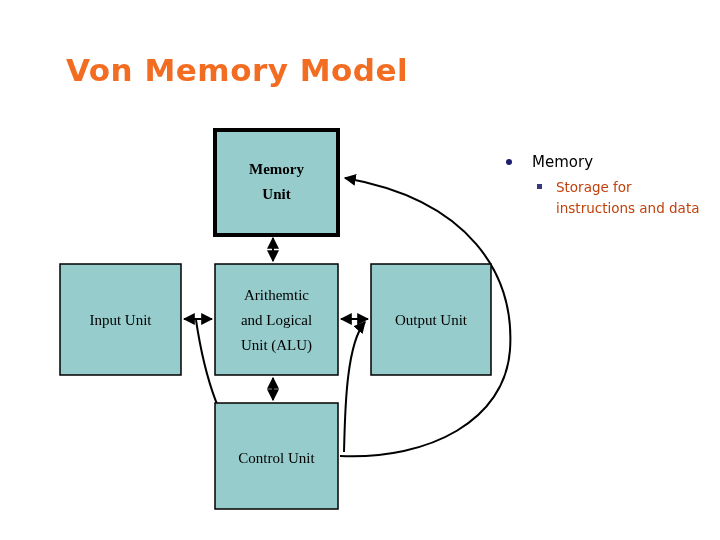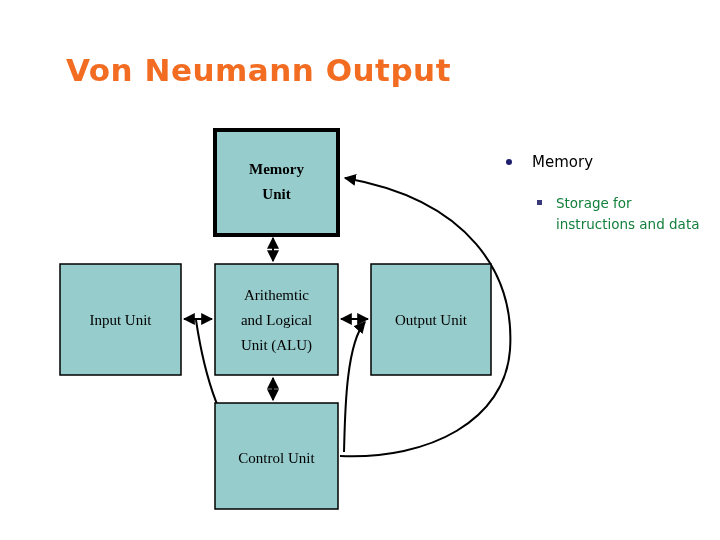--- a/index.html
+++ b/index.html
@@ -72,43 +72,43 @@
     position: absolute;
     left: 8px;
     top: 7px;
     width: 6px;
     height: 6px;
     border-radius: 50%;
     background: #1E1E6E;
   }
   .bullet-l2 {
     position: relative;
-    margin-top: 21px;
+    margin-top: 5px;
     margin-left: 34px;
     padding-left: 24px;
     font-family: "DejaVu Sans", sans-serif;
     font-size: 13.5px;
-    color: #15803d;
+    color: #c2410c;
     line-height: 20.5px;
   }
   .bullet-l2 > .marker {
     position: absolute;
     left: 5px;
     top: 7px;
     width: 5px;
     height: 5px;
     background: #3A3A7A;
   }
 </style>
 </head>
 <body>
 
 <div id="slide">
 
-  <div id="slide-title">Von Neumann Output</div>
+  <div id="slide-title">Von Memory Model</div>
 
   <svg id="diagram" viewBox="0 0 720 540" xmlns="http://www.w3.org/2000/svg">
     <defs>
       <marker id="arrowhead" viewBox="0 0 10 10" refX="9" refY="5" markerWidth="6" markerHeight="6" orient="auto-start-reverse">
         <path d="M 0 0 L 10 5 L 0 10 z" fill="#000000"></path>
       </marker>
       <marker id="arrowhead-start" viewBox="0 0 10 10" refX="9" refY="5" markerWidth="6" markerHeight="6" orient="auto-start-reverse">
         <path d="M 0 0 L 10 5 L 0 10 z" fill="#000000"></path>
       </marker>
     </defs>

